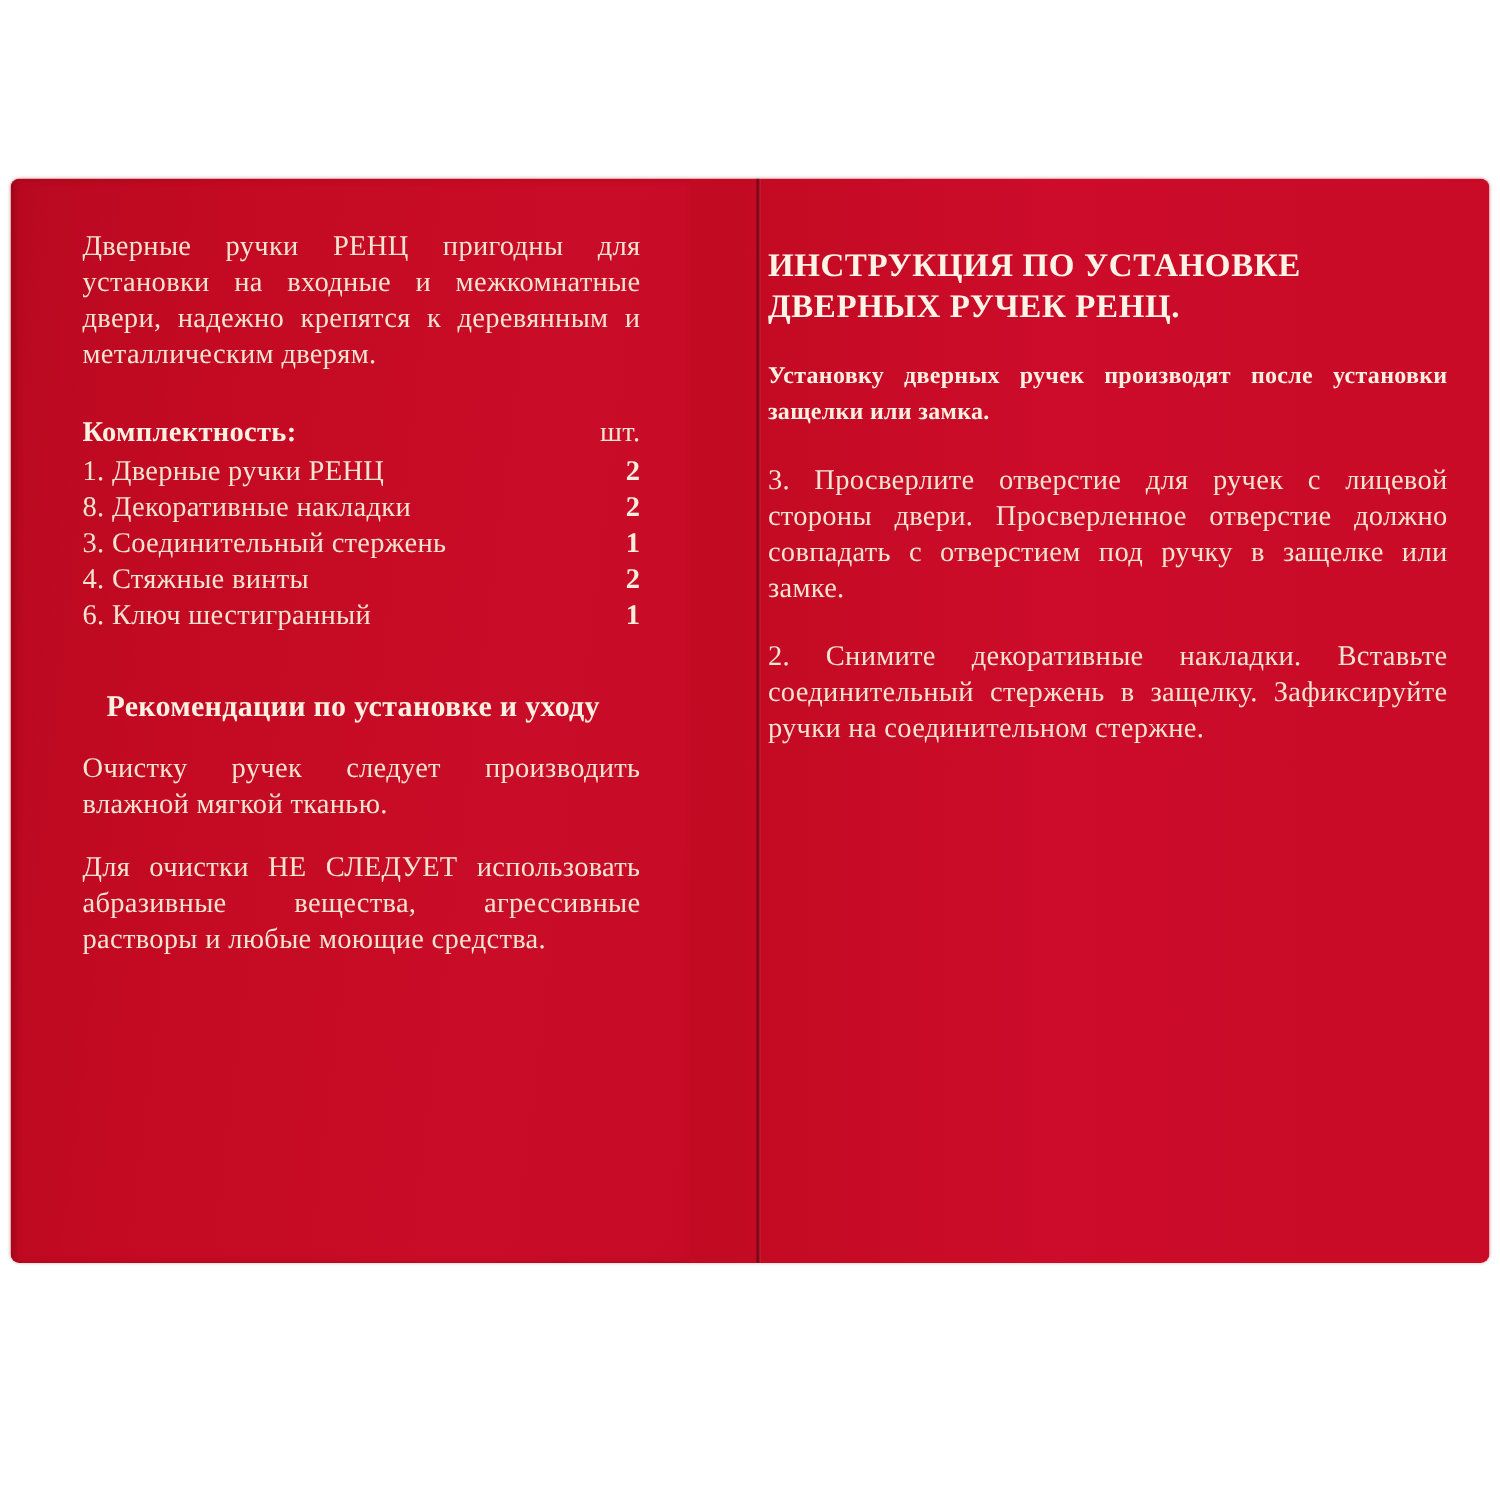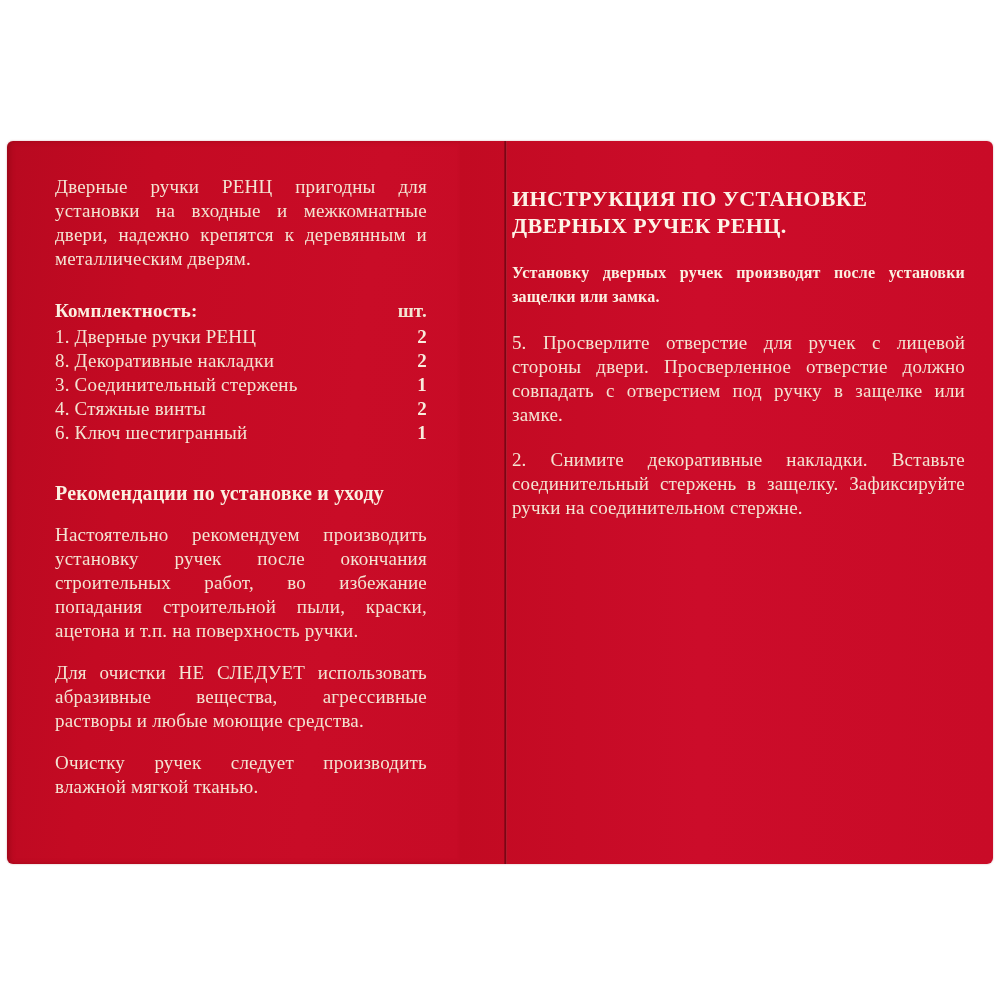--- a/index.html
+++ b/index.html
@@ -5,21 +5,21 @@
   html,body{margin:0;padding:0;}
   body{
     width:1000px;height:1000px;
     background:#ffffff;
     font-family:"Liberation Serif","DejaVu Serif",serif;
     position:relative;
     overflow:hidden;
   }
   .booklet{
     position:absolute;
-    left:7px;top:141px;
+    left:7px;top:119px;
     width:986px;height:723px;
     border-radius:6px;
     overflow:hidden;
     display:flex;
     box-shadow:0 0 2px rgba(120,20,20,.35);
   }
   .page{
     box-sizing:border-box;
     color:#f3e4d2;
     font-size:19px;
@@ -45,33 +45,33 @@
   }
   p{margin:0;text-align:justify;}
   .intro{margin-bottom:28px;}
   .kit-header{
     display:flex;
     justify-content:space-between;
     align-items:baseline;
     font-weight:bold;
     color:#fbf0e1;
   }
-  .kit-header .unit{font-weight:bold;color:#f3e4d2;}
+  .kit-header .unit{font-weight:normal;color:#f3e4d2;}
   .kit-list{margin:2px 0 0 0;padding:0;list-style:none;}
   .kit-list li{
     display:flex;
     justify-content:space-between;
     line-height:24px;
   }
   .kit-list .qty{font-weight:bold;color:#f8ecdc;}
   .care-title{
     font-weight:bold;
     color:#fbf0e1;
     font-size:20px;
-    margin:36px 0 18px 0;
+    margin:36px 0 18px 16px;
     text-align:left;
   }
   .care-p{margin-bottom:18px;}
   .instr-title{
     font-weight:bold;
     color:#fdf3e6;
     font-size:22px;
     line-height:27px;
     letter-spacing:.4px;
     margin:0 0 22px 0;
@@ -115,26 +115,25 @@
         <span>4. Стяжные винты</span>
         <span class="qty">2</span>
       </li>
       <li>
         <span>6. Ключ шестигранный</span>
         <span class="qty">1</span>
       </li>
     </ul>
 
     <div class="care-title">Рекомендации по установке и уходу</div>
-    <p class="care-p">Настоятельно рекомендуем производить установку ручек после окончания строительных работ, во избежание попадания строительной пыли, краски, ацетона и т.п. на поверхность ручки.</p>
+    <p class="care-p">Очистку ручек следует производить влажной мягкой тканью.</p>
     <p class="care-p">Для очистки НЕ СЛЕДУЕТ использовать абразивные вещества, агрессивные растворы и любые моющие средства.</p>
-    <p class="care-p">Очистку ручек следует производить влажной мягкой тканью.</p>
   </div>
 
   <div class="page right">
     <h2 class="instr-title">ИНСТРУКЦИЯ ПО УСТАНОВКЕ ДВЕРНЫХ РУЧЕК РЕНЦ.</h2>
     <p class="lead">Установку дверных ручек производят после установки защелки или замка.</p>
-    <p class="step">5. Просверлите отверстие для ручек с лицевой стороны двери. Просверленное отверстие должно совпадать с отверстием под ручку в защелке или замке.</p>
+    <p class="step">3. Просверлите отверстие для ручек с лицевой стороны двери. Просверленное отверстие должно совпадать с отверстием под ручку в защелке или замке.</p>
     <p class="step">2. Снимите декоративные накладки. Вставьте соединительный стержень в защелку. Зафиксируйте ручки на соединительном стержне.</p>
   </div>
 
   <div class="fold"></div>
 </div>
 
 </body></html>

